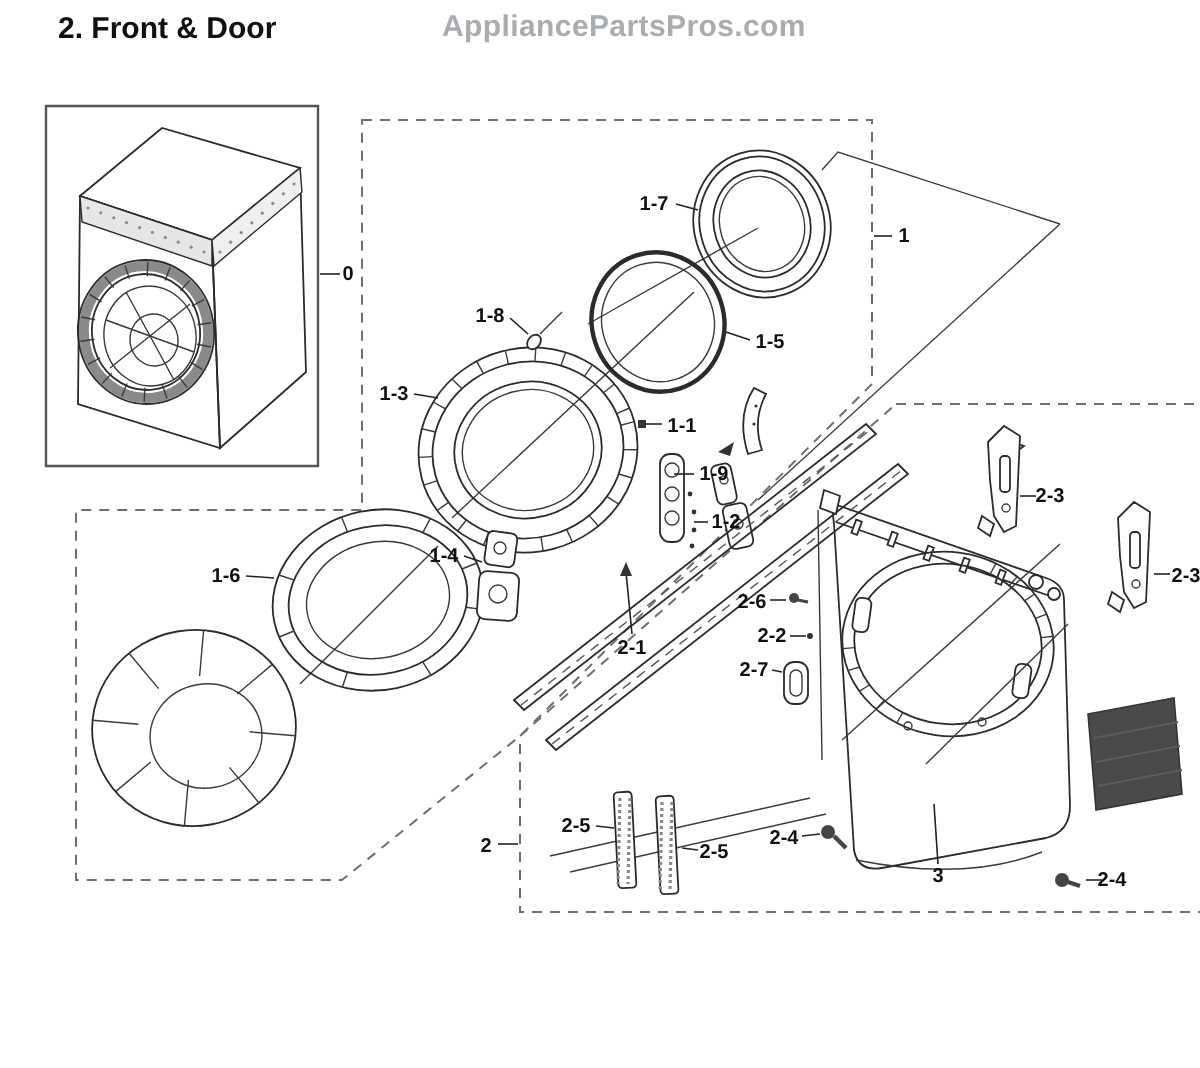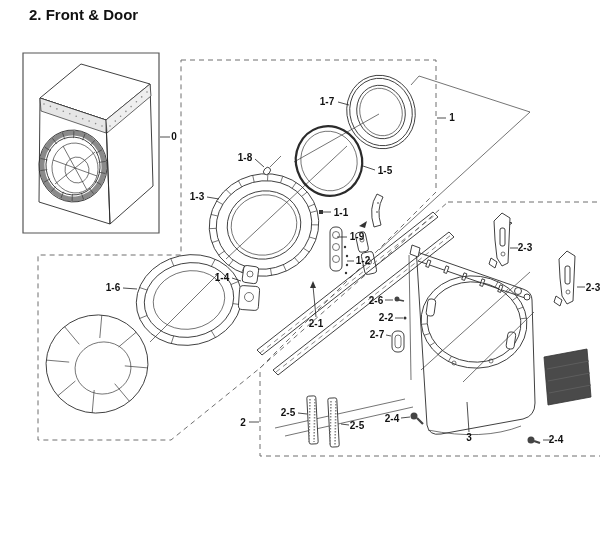--- a/index.html
+++ b/index.html
@@ -16,20 +16,21 @@
   .lead{stroke:#222;stroke-width:.8;fill:none;}
   .callout{font:700 10px "Liberation Sans", sans-serif;fill:#111;}
   .wfill{fill:#fff;stroke:#2b2b2b;stroke-width:.9;}
   .dark{fill:#444;stroke:none;}
 </style>
 </head>
 <body>
 
 <div id="stage">
   <div id="title">2. Front &amp; Door</div>
+  <div id="watermark">AppliancePartsPros.com</div>
 
   <svg width="600" height="534" viewBox="0 0 600 534">
 
     <rect x="10" y="53" width="136" height="180" fill="none" stroke="#555" stroke-width="1.2"></rect>
     <polygon class="dash" points="168,60 423,60 423,192 247,368 158,440 25,440 25,255 168,255"></polygon>
     <polygon class="dash" points="435,202 593,202 593,456 247,456 247,368"></polygon>
 
     <g>
       <path class="ln" d="M27,98 L68,64 L137,84 L93,120 Z"></path>
       <path class="ln" d="M137,84 L140,186 L97,224 L93,120"></path>

